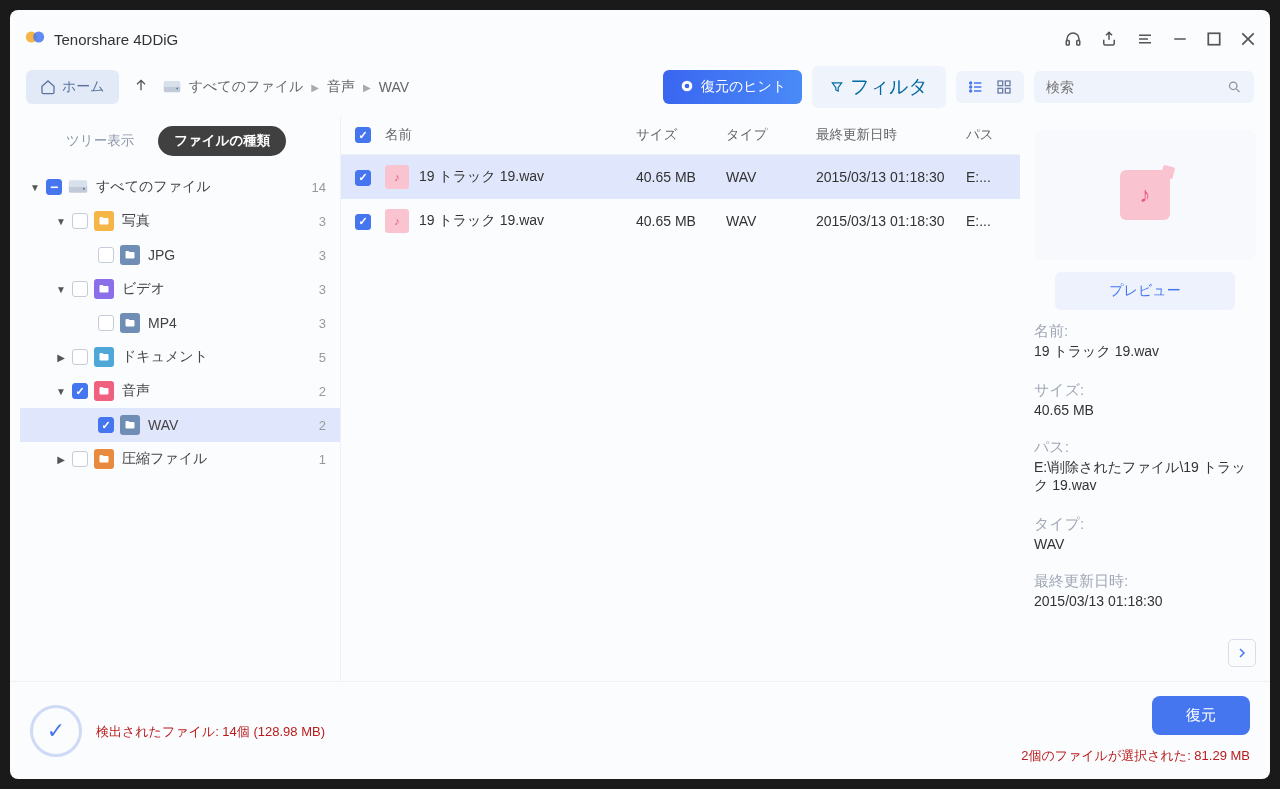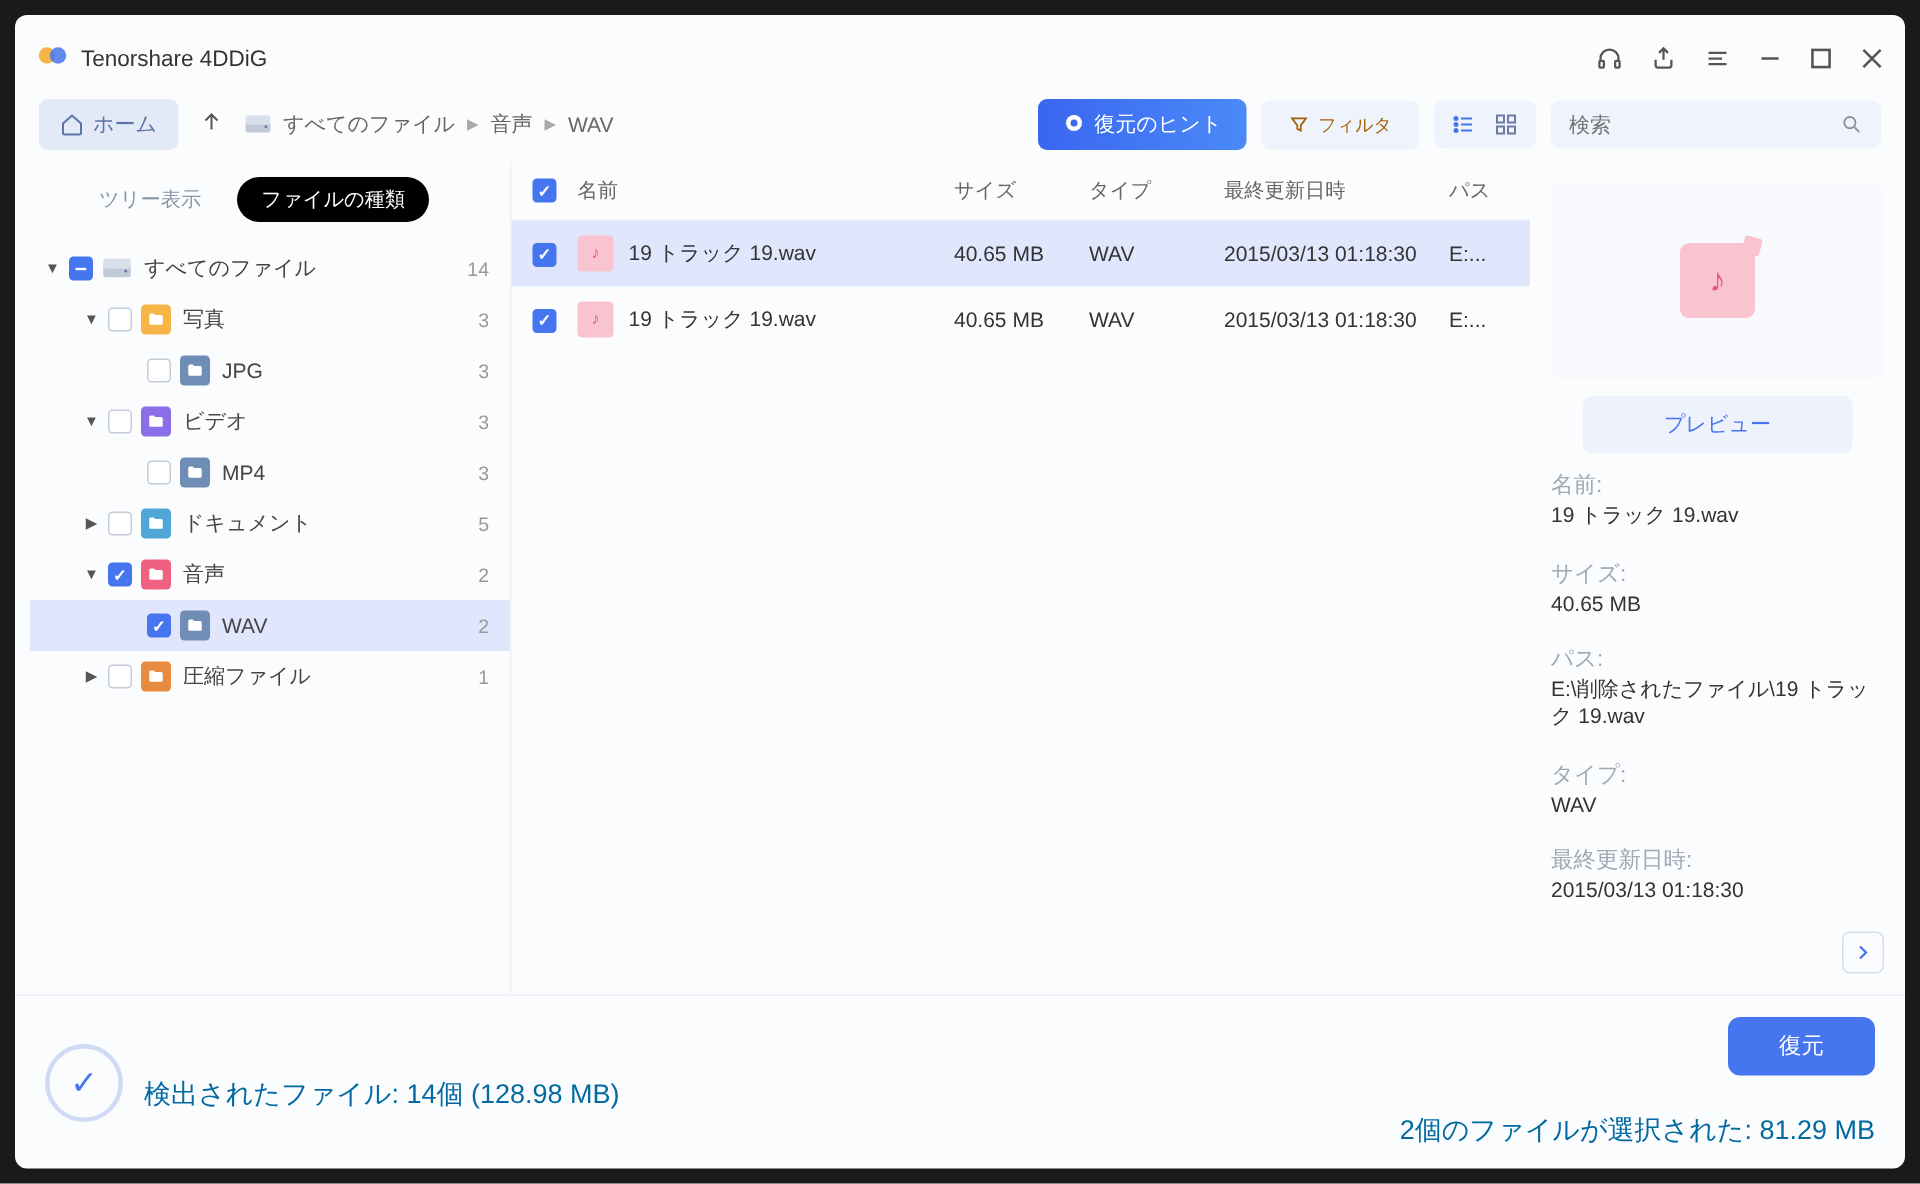--- a/index.html
+++ b/index.html
@@ -13,33 +13,33 @@
 .win-btn { width: 16px; height: 16px; cursor: pointer; display: flex; align-items: center; justify-content: center; color: #333; }
 
 .toolbar { display: flex; align-items: center; padding: 8px 16px; gap: 10px; }
 .home-btn { background: #e3eaf7; border-radius: 6px; padding: 8px 14px; display: flex; align-items: center; gap: 6px; color: #5b74a3; font-size: 14px; cursor: pointer; }
 .nav-up { color: #555; cursor: pointer; padding: 4px; }
 .breadcrumb { display: flex; align-items: center; gap: 8px; color: #666; font-size: 14px; flex: 1; }
 .bc-sep { color: #aaa; font-size: 10px; }
 .drive-ico { width: 18px; height: 14px; }
 
 .hint-btn { background: linear-gradient(90deg, #3a66f0, #4a8af8); color: #fff; border-radius: 6px; padding: 8px 16px; display: flex; align-items: flex-start; gap: 6px; font-size: 14px; cursor: pointer; }
-.filter-btn { background: #eff3fb; border-radius: 6px; padding: 8px 18px; display: flex; align-items: center; gap: 6px; color: #a16207; font-size: 12px; cursor: pointer; }
+.filter-btn { background: #eff3fb; border-radius: 6px; padding: 8px 18px; display: flex; align-items: center; gap: 6px; color: #0369a1; font-size: 19px; cursor: pointer; }
 .view-toggle { background: #eff3fb; border-radius: 6px; padding: 8px 12px; display: flex; align-items: center; gap: 12px; color: #6b7da3; cursor: pointer; }
 .view-toggle .active { color: #4576f0; }
 .search-box { background: #eff3fb; border-radius: 6px; padding: 8px 12px; display: flex; align-items: center; width: 220px; }
 .search-box input { border: none; background: transparent; outline: none; flex: 1; font-size: 14px; color: #333; }
 
 .main { display: flex; flex: 1; min-height: 0; }
 
 .sidebar { width: 330px; padding: 10px 0 10px 10px; display: flex; flex-direction: column; }
 .tabs { display: flex; gap: 8px; padding: 0 30px 14px; }
 .tab { padding: 6px 16px; border-radius: 16px; font-size: 13.5px; cursor: pointer; }
 .tab.inactive { color: #8b95a8; }
-.tab.active { background: #000000; color: #fff; }
+.tab.active { background: #404040; color: #fff; font-weight: bold; }
 
 .tree { flex: 1; overflow-y: auto; }
 .tree-item { display: flex; align-items: center; padding: 7px 14px 7px 8px; font-size: 14px; color: #444; cursor: pointer; }
 .tree-item.selected { background: #e0e7fc; }
 .tree-item .count { margin-left: auto; color: #999; font-size: 13px; }
 .tree-chevron { width: 14px; text-align: center; color: #555; font-size: 10px; margin-right: 4px; }
 .tree-folder-ico { width: 20px; height: 20px; margin-right: 8px; border-radius: 3px; display: flex; align-items: center; justify-content: center; flex-shrink: 0; }
 .chk { width: 16px; height: 16px; border-radius: 3px; border: 1.5px solid #c4ccd8; background: #fff; flex-shrink: 0; display: inline-flex; align-items: center; justify-content: center; }
 .chk.checked { background: #4576f0; border-color: #4576f0; }
 .chk.checked::after { content: "✓"; color: #fff; font-size: 11px; font-weight: bold; }
@@ -66,21 +66,21 @@
 .meta-label { color: #a0a8b5; font-size: 15px; }
 .meta-value { color: #333; font-size: 14px; margin-top: 2px; }
 .meta-group { margin-bottom: 8px; }
 .collapse-btn { position: absolute; bottom: 14px; right: 14px; width: 28px; height: 28px; border: 1px solid #d8dee8; border-radius: 5px; display: flex; align-items: center; justify-content: center; color: #4576f0; cursor: pointer; }
 
 .footer { border-top: 1px solid #eef1f6; padding: 14px 20px; display: flex; align-items: center; }
 .scan-circle { width: 52px; height: 52px; border-radius: 50%; border: 3px solid #cfdaf5; display: flex; align-items: center; justify-content: center; margin-right: 14px; }
 .scan-check { color: #4576f0; font-size: 22px; }
 .scan-text { flex: 1; }
 .scan-title { font-size: 17px; color: #333; font-weight: 500; }
-.scan-sub { font-size: 18px; color: #0369a1; margin-top: 14px; }
+.scan-sub { font-size: 13px; color: #b91c1c; margin-top: 2px; }
 .recover-btn { background: #4576f0; color: #fff; border-radius: 8px; padding: 10px 34px; font-size: 15px; cursor: pointer; }
 .footer-stack { display: flex; flex-direction: column; align-items: flex-end; gap: 10px; }
 </style>
 </head>
 <body>
 
 <div class="window">
 
   <div class="titlebar">
     <svg class="logo" viewBox="0 0 24 24">

